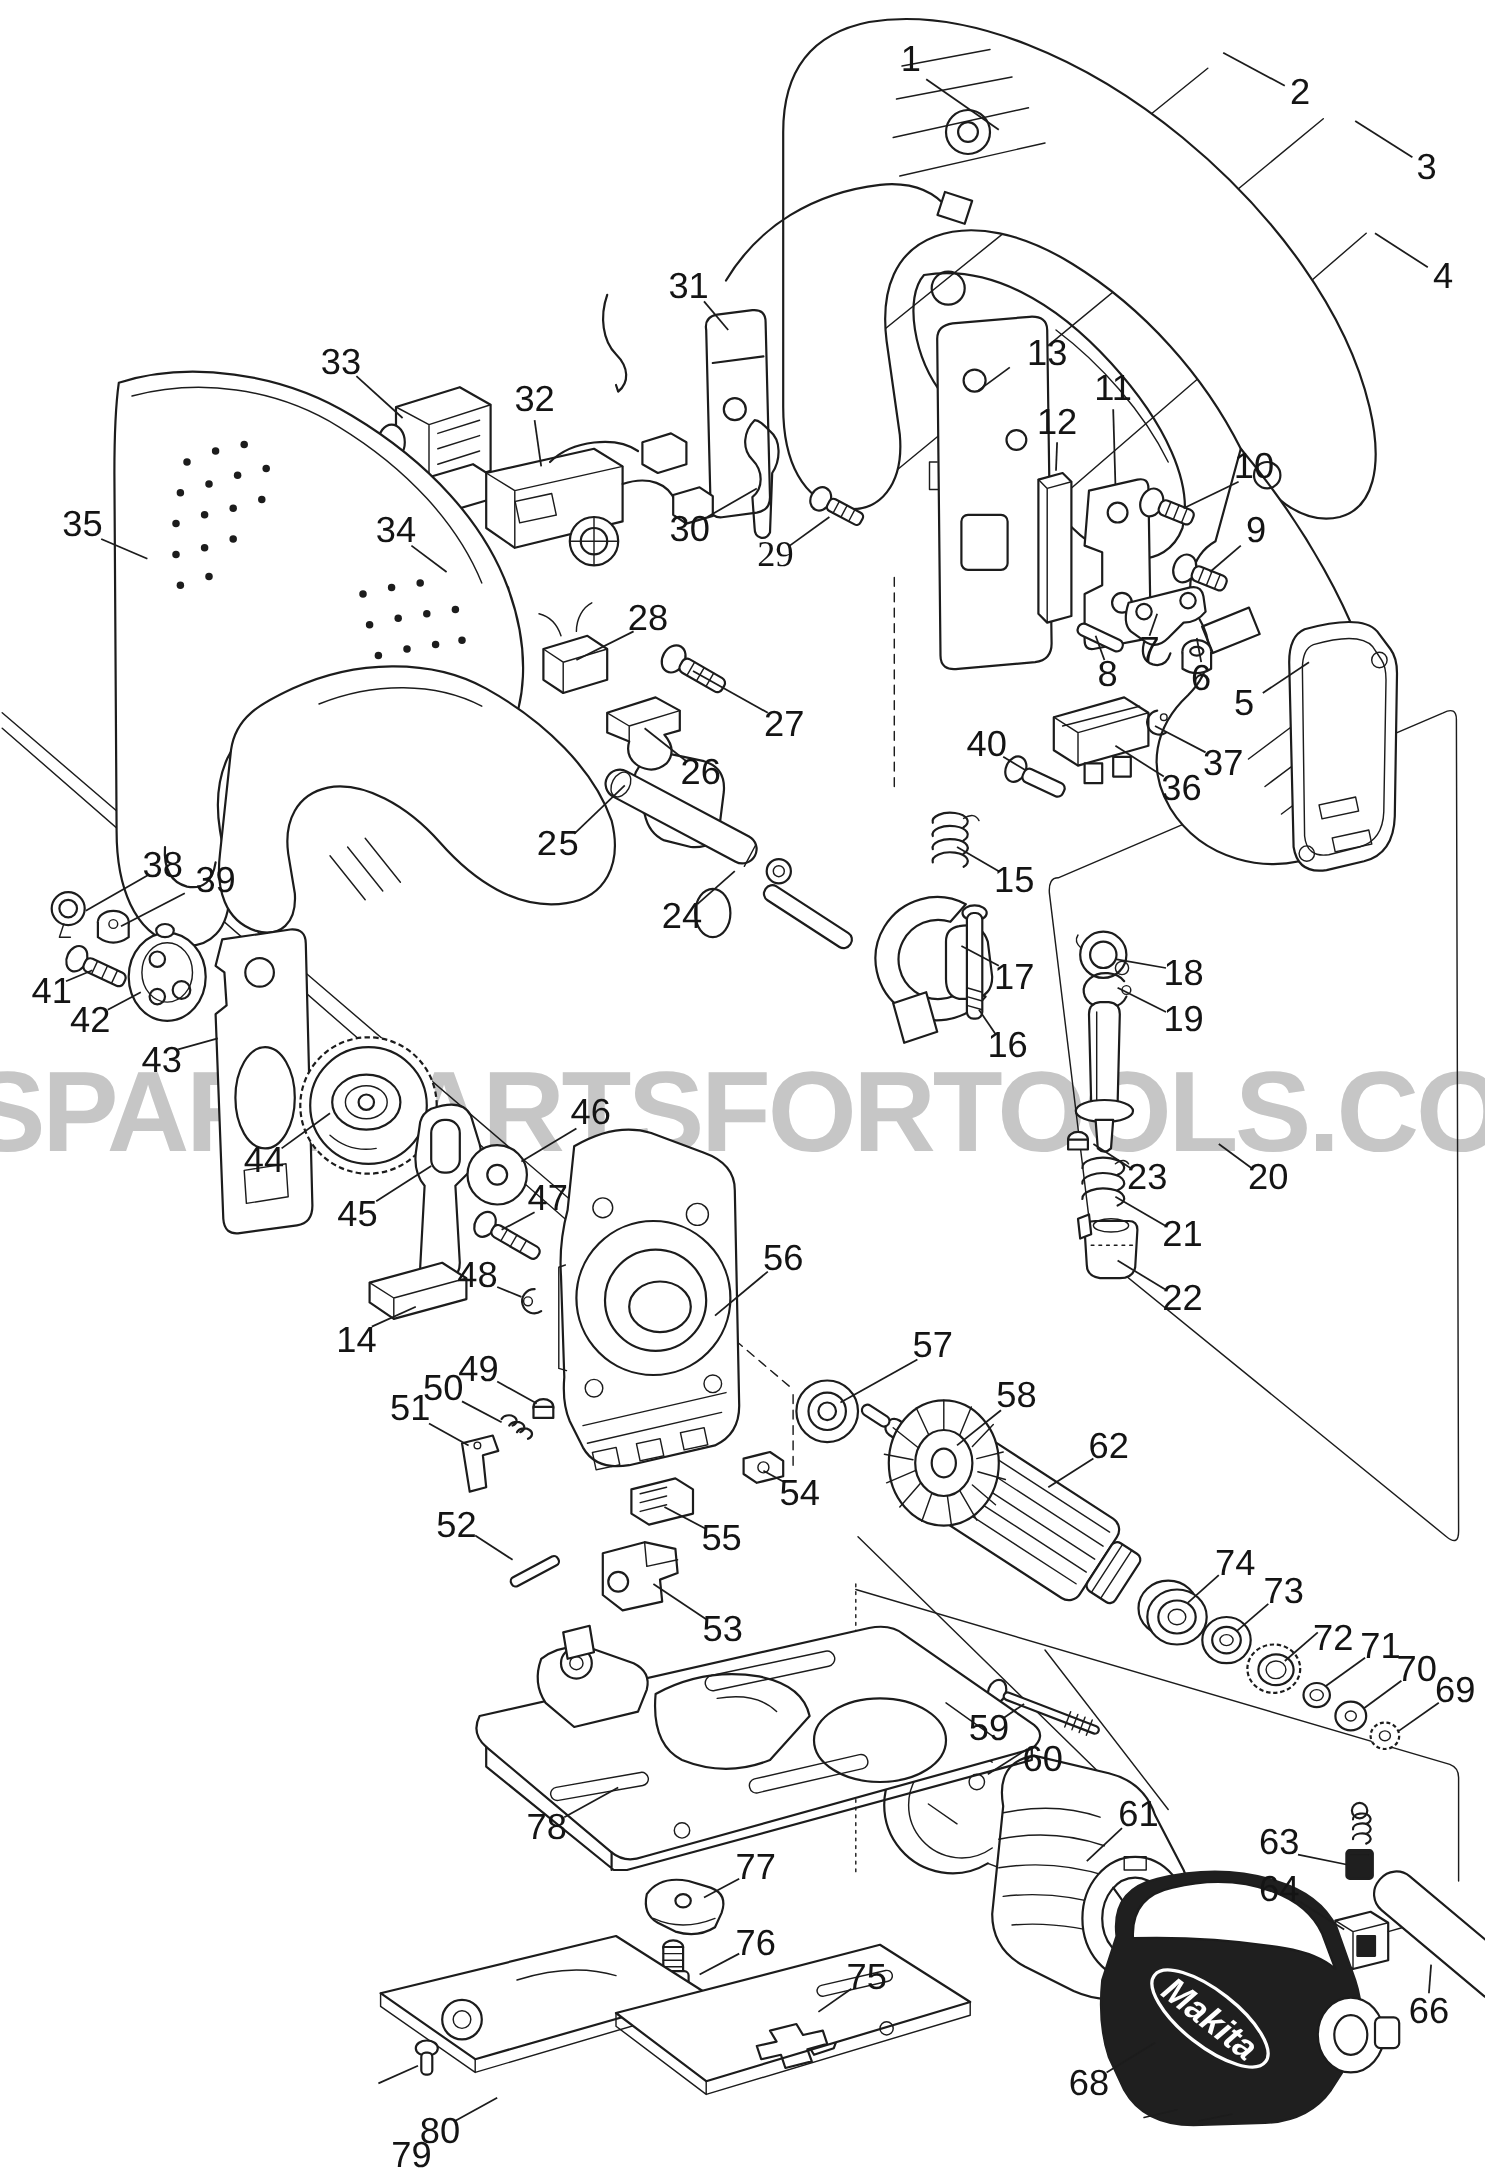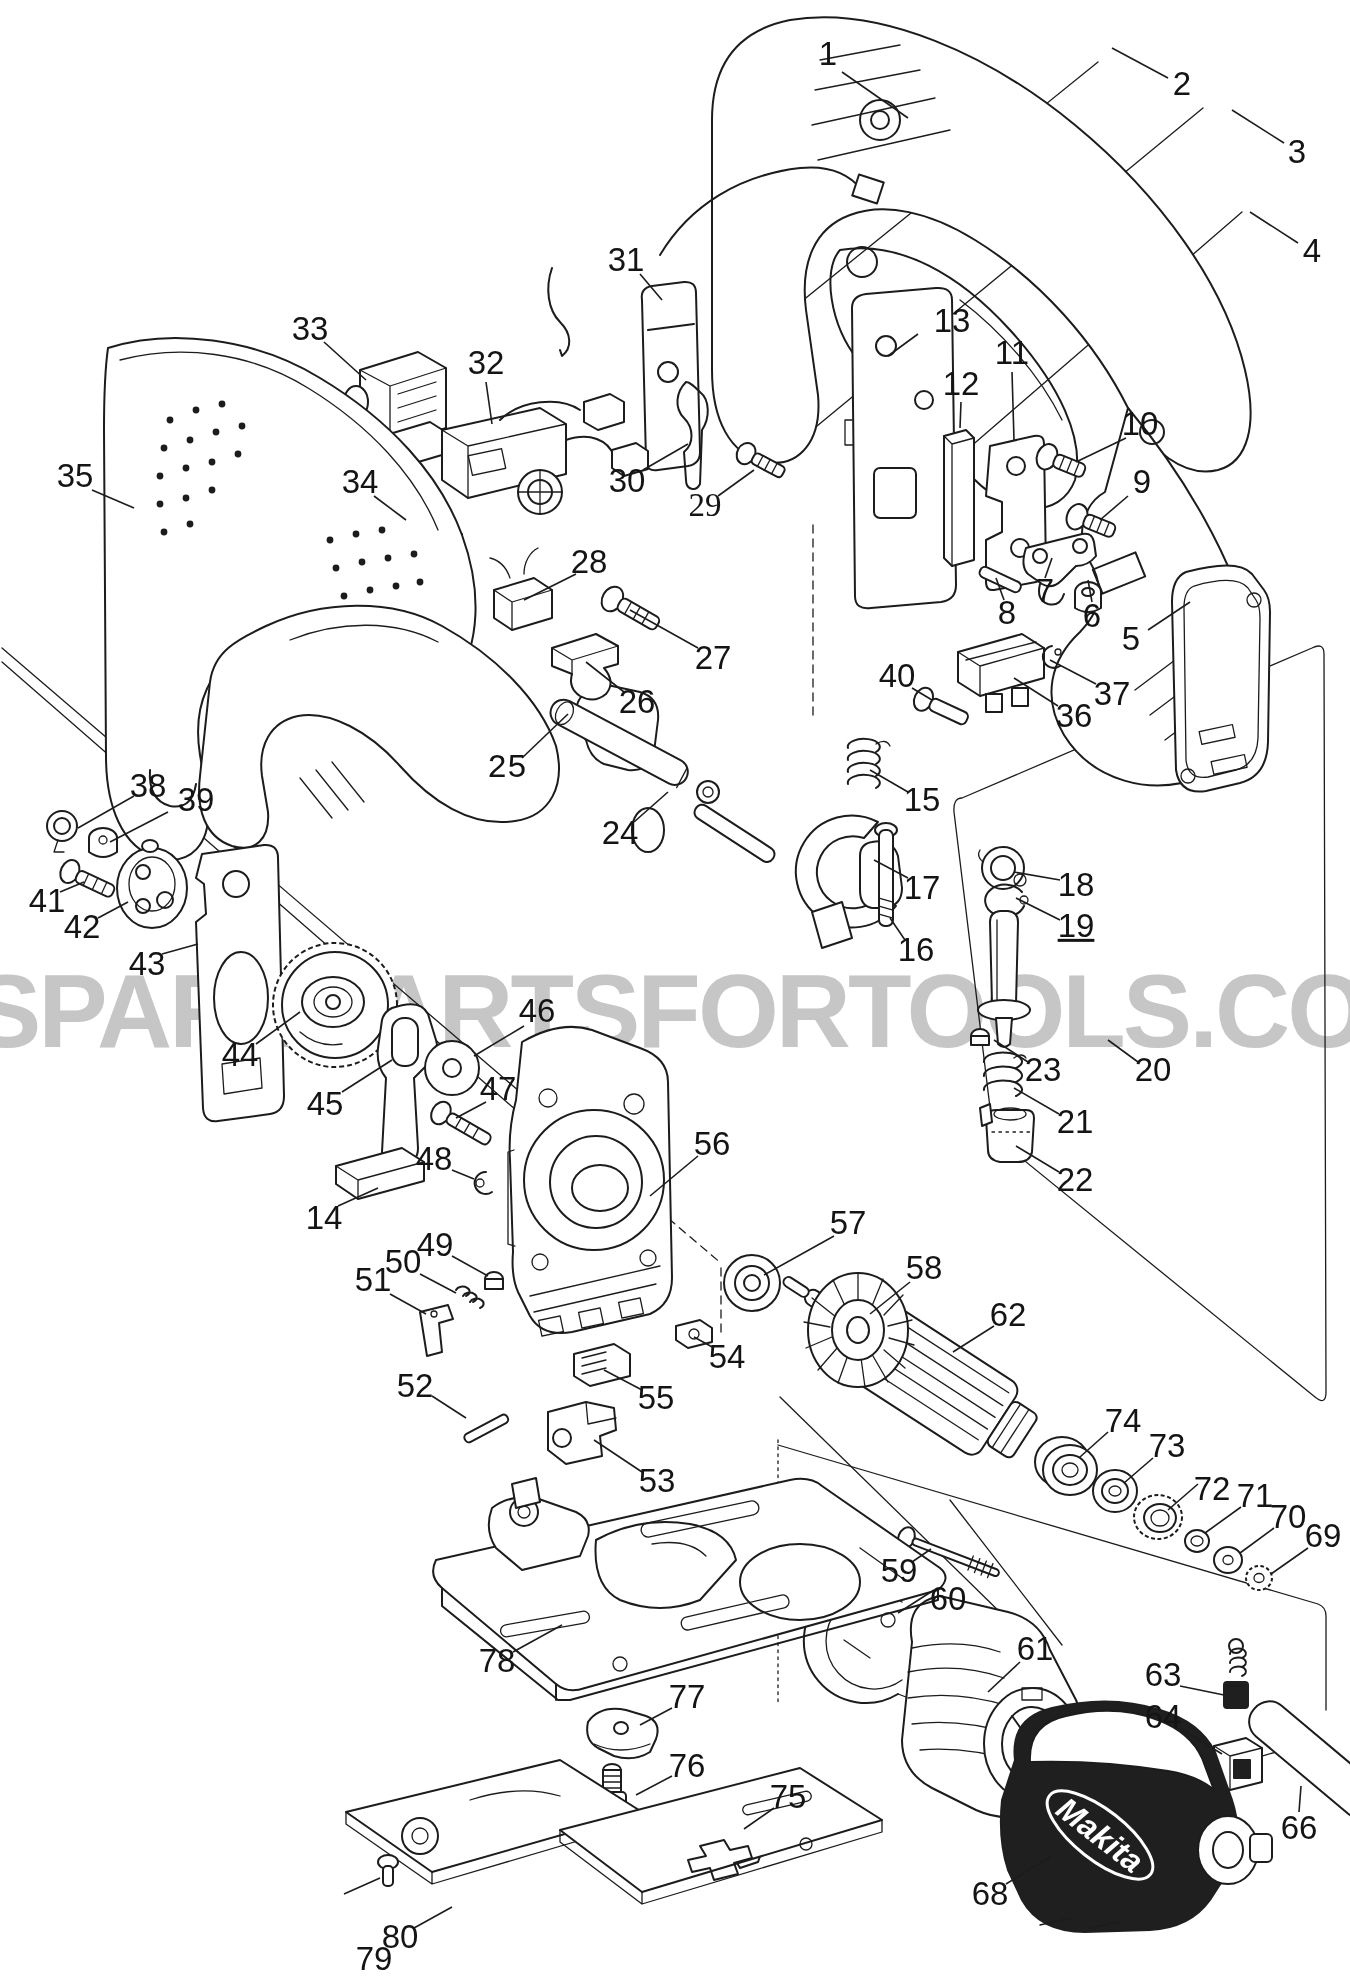--- a/index.html
+++ b/index.html
@@ -639,21 +639,21 @@
     <div class="part-label" style="left: 1142px; top: 483px;">9</div>
     <div class="part-label" style="left: 1140px; top: 425px;">10</div>
     <div class="part-label" style="left: 1012px; top: 354px;">11</div>
     <div class="part-label" style="left: 961px; top: 385px;">12</div>
     <div class="part-label" style="left: 952px; top: 322px; text-align: center;">13</div>
     <div class="part-label" style="left: 324px; top: 1219px;">14</div>
     <div class="part-label" style="left: 922px; top: 801px;">15</div>
     <div class="part-label" style="left: 916px; top: 951px;">16</div>
     <div class="part-label" style="left: 922px; top: 889px;">17</div>
     <div class="part-label" style="left: 1076px; top: 886px;">18</div>
-    <div class="part-label" style="left: 1076px; top: 927px; text-decoration: underline;">19</div>
+    <div class="part-label" style="left: 1076px; top: 927px;">19</div>
     <div class="part-label" style="left: 1153px; top: 1071px;">20</div>
     <div class="part-label" style="left: 1075px; top: 1123px;">21</div>
     <div class="part-label" style="left: 1075px; top: 1181px;">22</div>
     <div class="part-label" style="left: 1043px; top: 1071px;">23</div>
     <div class="part-label" style="left: 620px; top: 834px;">24</div>
     <div class="part-label" style="left: 507px; top: 770px; font-family: Liberation Mono, monospace;">25</div>
     <div class="part-label" style="left: 637px; top: 703px;">26</div>
     <div class="part-label" style="left: 713px; top: 659px;">27</div>
     <div class="part-label" style="left: 589px; top: 563px;">28</div>
     <div class="part-label" style="left: 705px; top: 507px; font-family: Liberation Serif, serif;">29</div>

